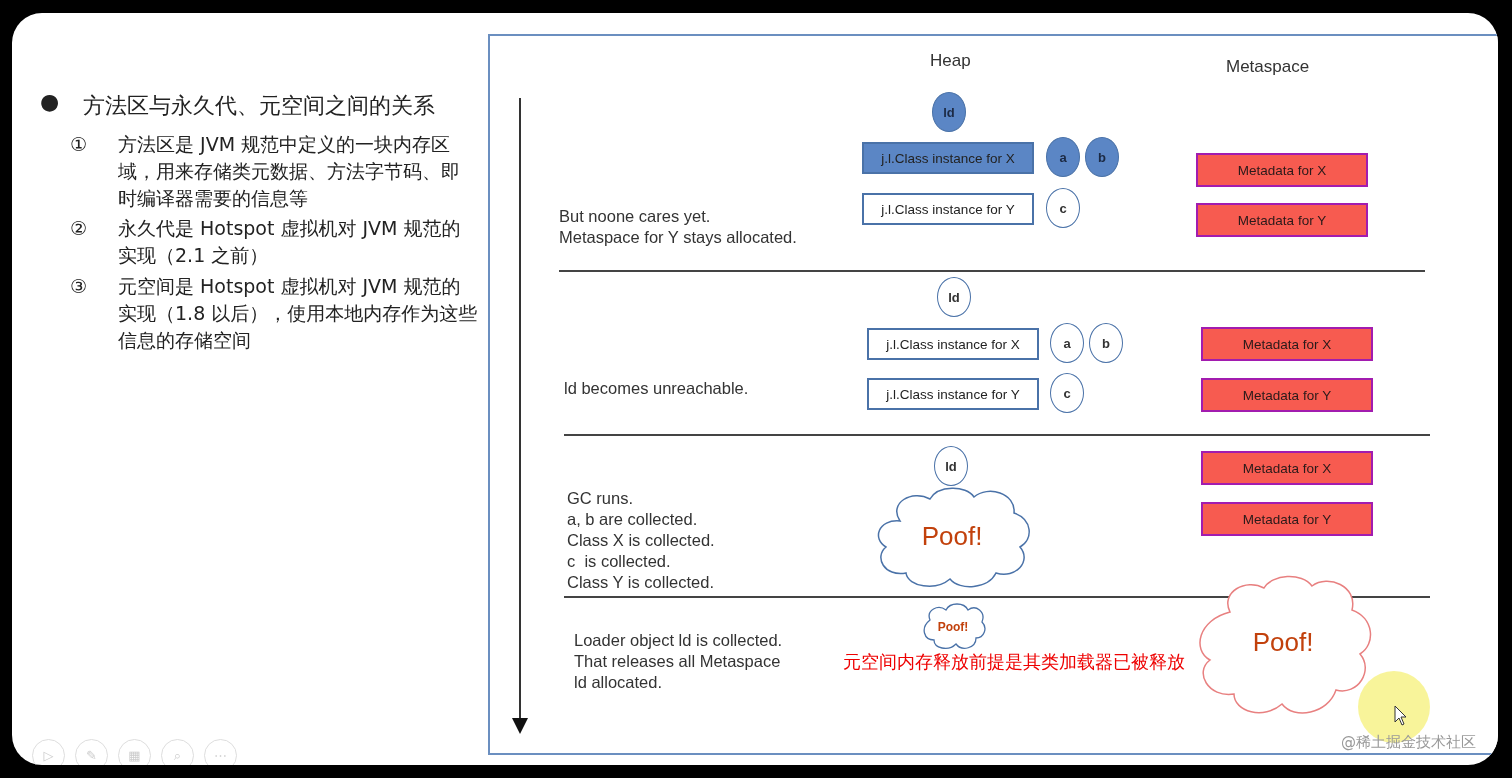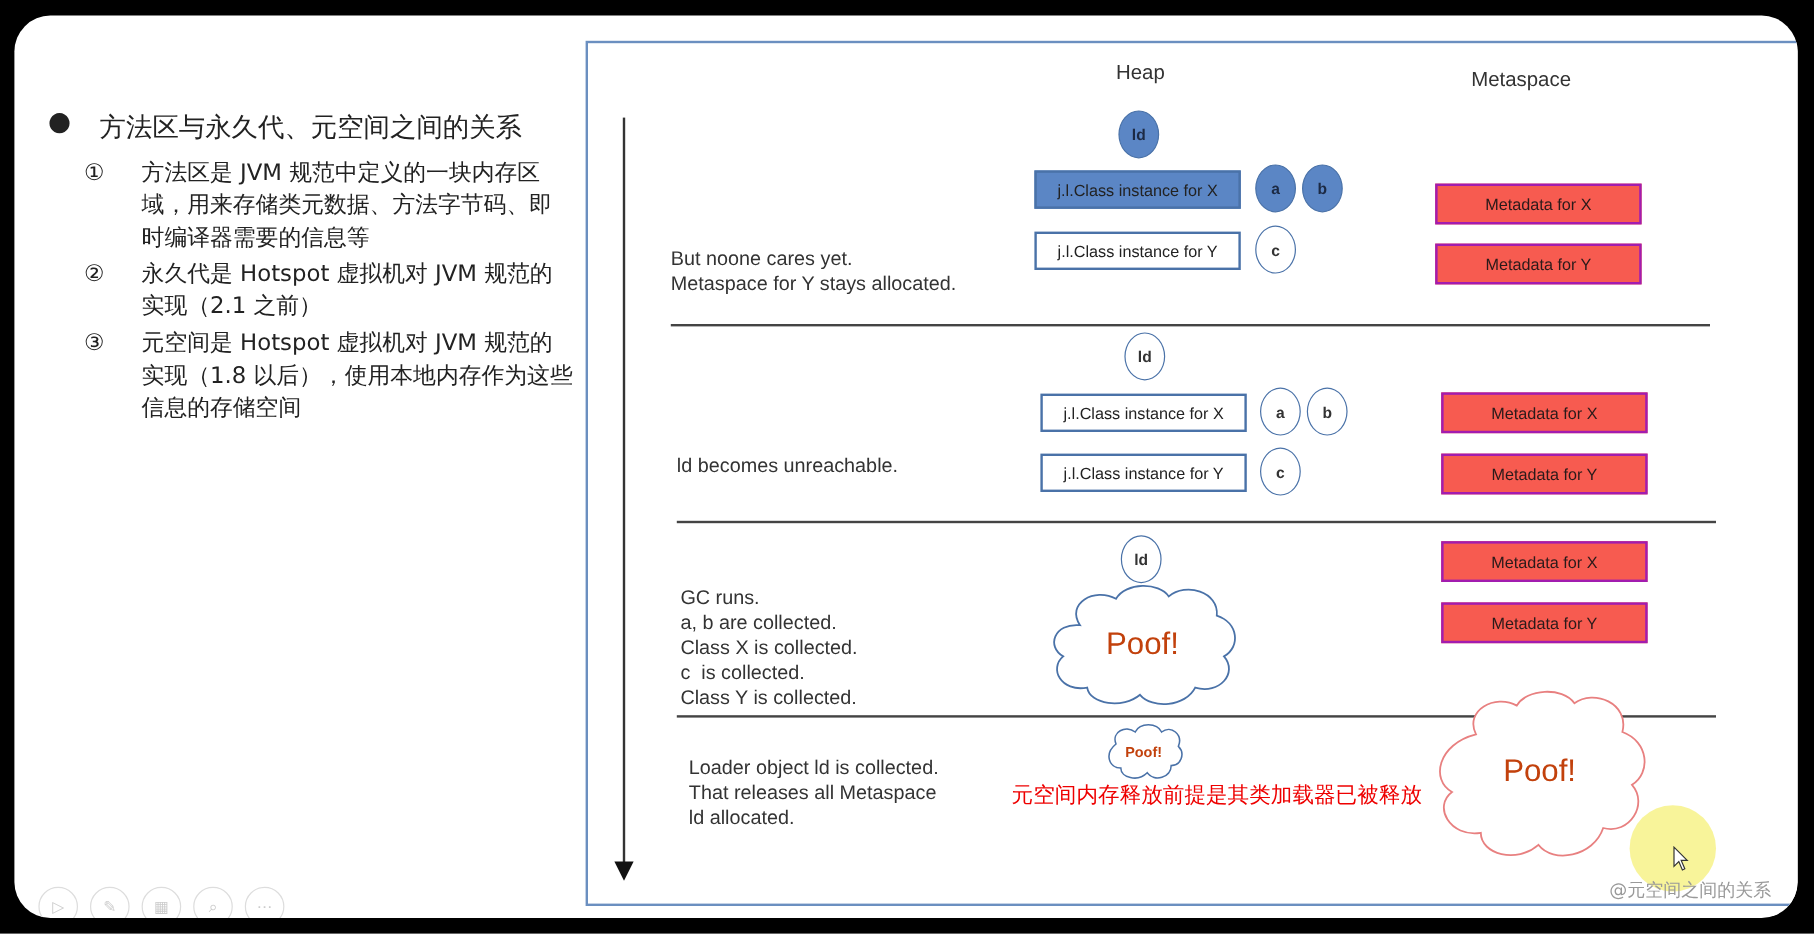--- a/index.html
+++ b/index.html
@@ -116,21 +116,21 @@
     <div class="cloud-label" style="left:700px; top:536px; width:186px; height:140px; font-size:26px;">Poof!</div>
 
     <div class="red-note">元空间内存释放前提是其类加载器已被释放</div>
   </div>
 
   <div class="cursor-halo"></div>
   <svg class="cursor" width="14" height="22" viewBox="0 0 14 22">
     <path d="M1,1 L1,17 L5,13 L8,20 L10,19 L7,12 L12,12 Z" fill="#fff" stroke="#333" stroke-width="1"></path>
   </svg>
 
-  <div class="watermark">@元空间之间的关系</div>
+  <div class="watermark">@稀土掘金技术社区</div>
 
   <div class="ctrls">
     <div class="ctrl">
         <span>▷</span>
       </div>
     <div class="ctrl">
         <span>✎</span>
       </div>
     <div class="ctrl">
         <span>▦</span>

